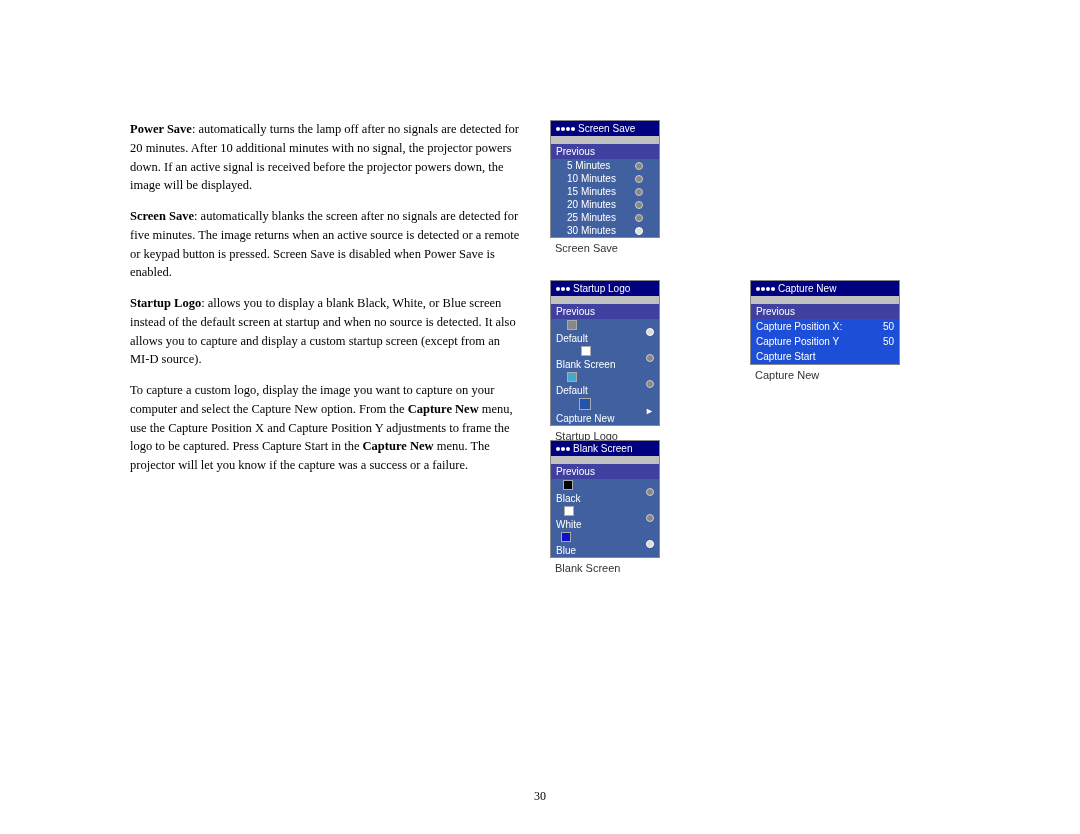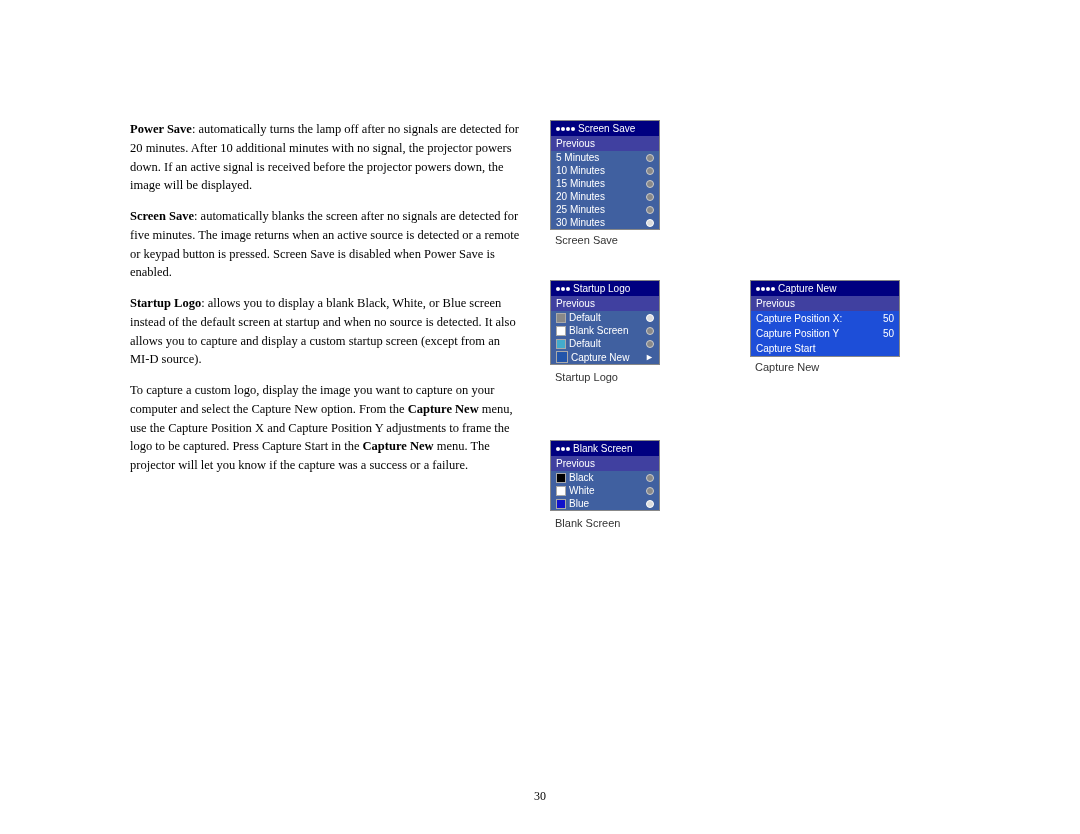--- a/index.html
+++ b/index.html
@@ -76,27 +76,28 @@
       height: 4px;
       background: #ffffff;
       border-radius: 50%;
     }
 
     .menu-previous-row {
       background: #4040a0;
       color: #ffffff;
       padding: 2px 5px;
       font-size: 10px;
+      margin-top: 8px;
     }
 
     .menu-item-row {
       display: flex;
       align-items: center;
       justify-content: space-between;
-      padding: 1px 5px;
+      padding: 1px 16px;
       background: #4060a0;
       color: #ffffff;
       font-size: 10px;
     }
 
     .radio-circle {
       width: 8px;
       height: 8px;
       border-radius: 50%;
       border: 1px solid #ccc;
@@ -206,20 +207,21 @@
       background: #4060a0;
       color: #ffffff;
       font-size: 10px;
       gap: 4px;
     }
 
     .item-left {
       display: flex;
       align-items: center;
       gap: 3px;
+      flex-direction: column;
     }
 
     .capture-row {
       display: flex;
       align-items: center;
       justify-content: space-between;
       padding: 2px 5px;
       background: #1d4ed8;
       color: #ffffff;
       font-size: 10px;

